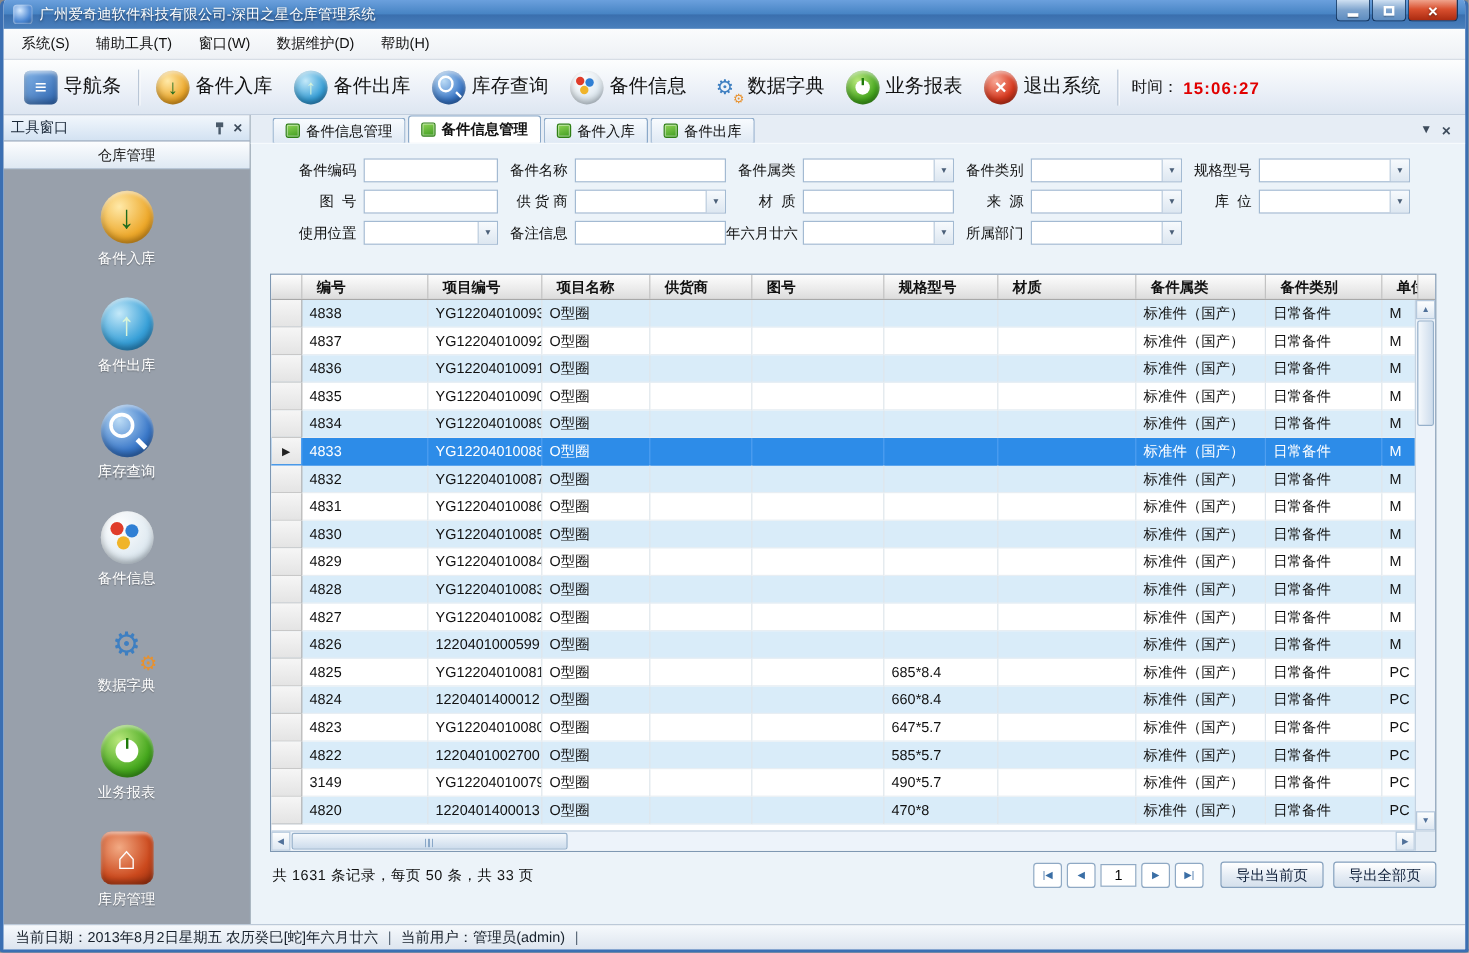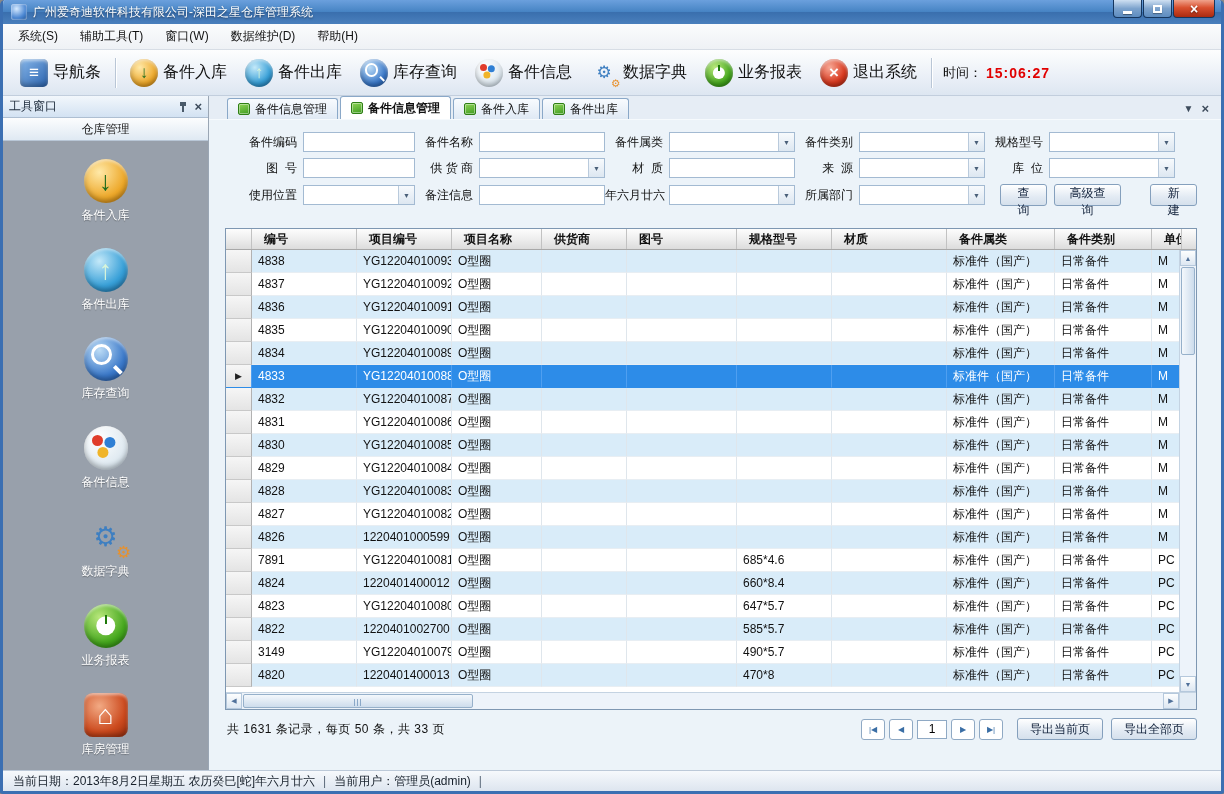--- a/index.html
+++ b/index.html
@@ -345,25 +345,20 @@
               <div class="sselect">
                 <span class="sel-arrow">▼</span>
               </div>
             </div>
             <div class="sfield c4">
               <span class="slabel">所属部门</span>
               <div class="sselect">
                 <span class="sel-arrow">▼</span>
               </div>
             </div>
-            <div class="sbuttons">
-              <button class="btn">查询</button>
-              <button class="btn">高级查询</button>
-              <button class="btn btn-new">新建</button>
-            </div>
           </div>
         </div>
 
       <div class="tablewrap">
         <div class="thead">
             <div class="th sel" style="width: 26px;"></div>
             <div class="th" style="width: 105px;">编号</div>
             <div class="th" style="width: 95px;">项目编号</div>
             <div class="th" style="width: 90px;">项目名称</div>
             <div class="th" style="width: 85px;">供货商</div>
@@ -541,26 +536,26 @@
               <div class="td" style="width: 85px;"></div>
               <div class="td" style="width: 110px;"></div>
               <div class="td" style="width: 95px;"></div>
               <div class="td" style="width: 115px;"></div>
               <div class="td" style="width: 108px;">标准件（国产）</div>
               <div class="td" style="width: 97px;">日常备件</div>
               <div class="td" style="width: 30px;">M</div>
             </div>
             <div class="tr">
               <div class="td rowsel" style="width: 26px;"></div>
-              <div class="td" style="width: 105px;">7891</div>
+              <div class="td" style="width: 105px;">4825</div>
               <div class="td" style="width: 95px;">YG12204010081</div>
               <div class="td" style="width: 90px;">O型圈</div>
               <div class="td" style="width: 85px;"></div>
               <div class="td" style="width: 110px;"></div>
-              <div class="td" style="width: 95px;">685*4.6</div>
+              <div class="td" style="width: 95px;">685*8.4</div>
               <div class="td" style="width: 115px;"></div>
               <div class="td" style="width: 108px;">标准件（国产）</div>
               <div class="td" style="width: 97px;">日常备件</div>
               <div class="td" style="width: 30px;">PC</div>
             </div>
             <div class="tr alt">
               <div class="td rowsel" style="width: 26px;"></div>
               <div class="td" style="width: 105px;">4824</div>
               <div class="td" style="width: 95px;">1220401400012</div>
               <div class="td" style="width: 90px;">O型圈</div>

